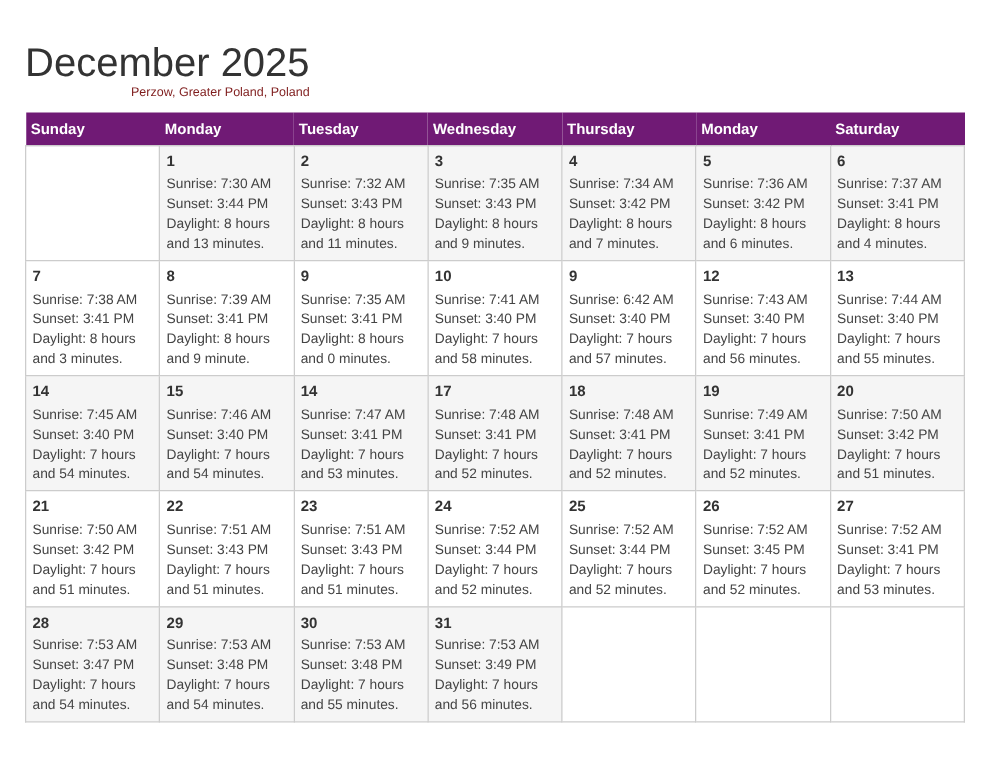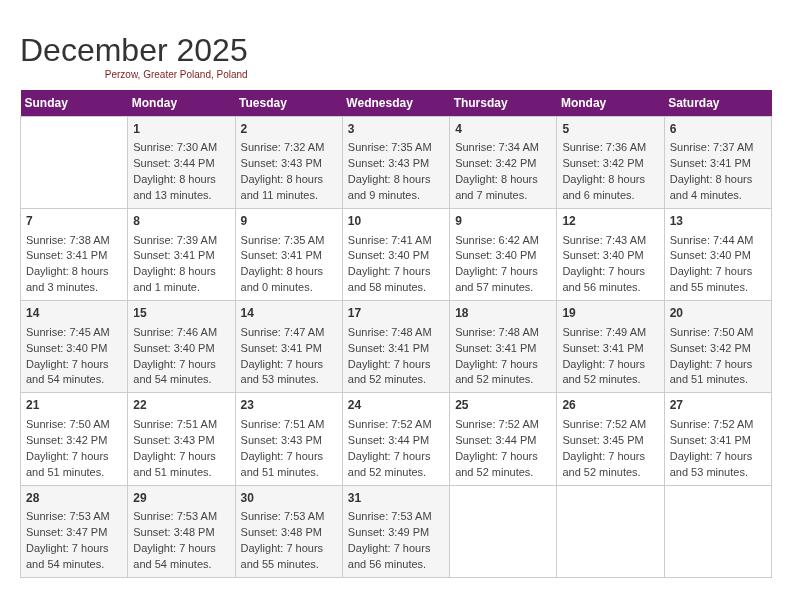--- a/index.html
+++ b/index.html
@@ -150,21 +150,21 @@
           <div>Sunrise: 7:38 AM</div>
           <div>Sunset: 3:41 PM</div>
           <div>Daylight: 8 hours</div>
           <div>and 3 minutes.</div>
         </td>
         <td>
           <span class="day-number">8</span>
           <div>Sunrise: 7:39 AM</div>
           <div>Sunset: 3:41 PM</div>
           <div>Daylight: 8 hours</div>
-          <div>and 1 minute.</div>
+          <div>and 9 minute.</div>
         </td>
         <td>
           <span class="day-number">9</span>
           <div>Sunrise: 7:35 AM</div>
           <div>Sunset: 3:41 PM</div>
           <div>Daylight: 8 hours</div>
           <div>and 0 minutes.</div>
         </td>
         <td>
           <span class="day-number">10</span>

